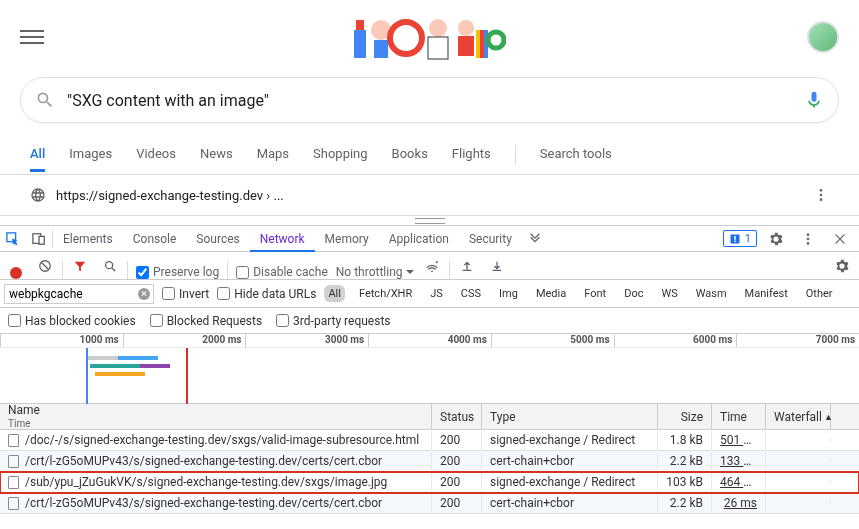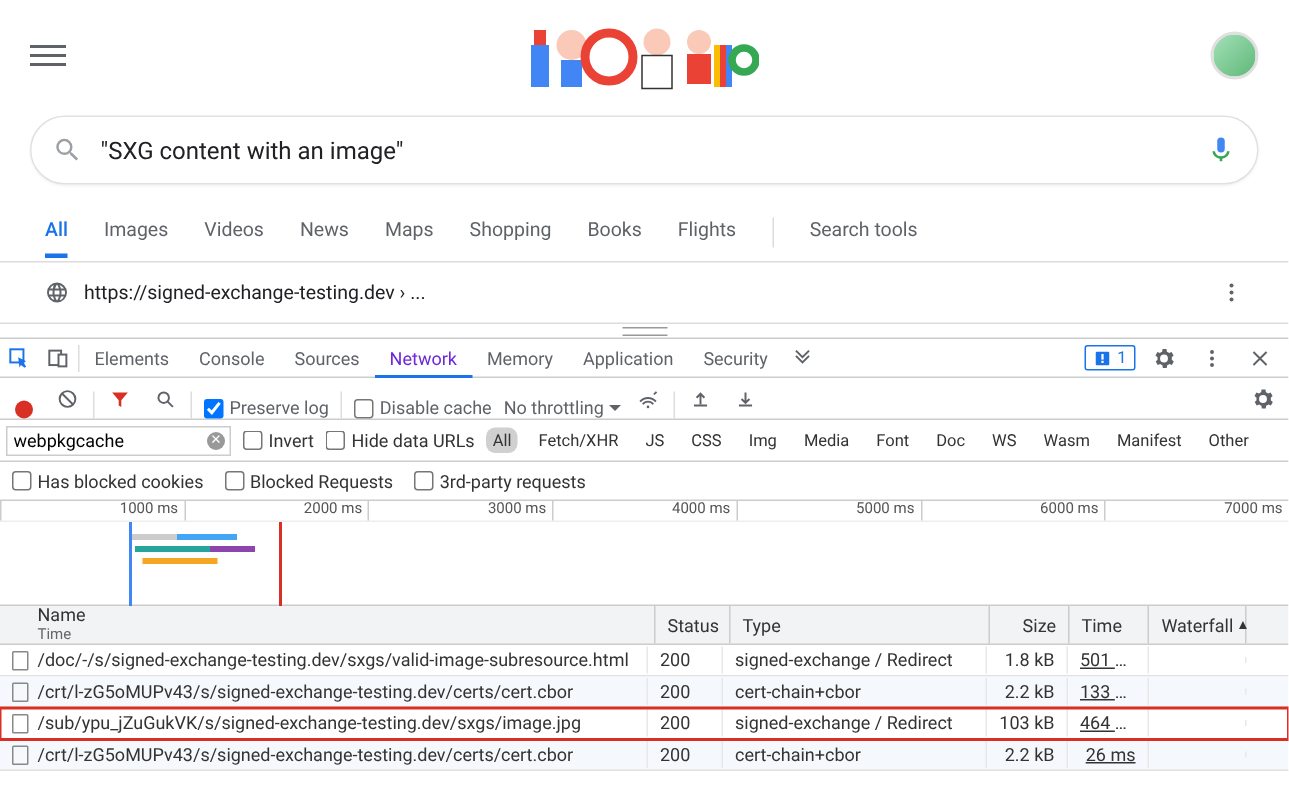--- a/index.html
+++ b/index.html
@@ -53,27 +53,27 @@
 .filter-input-wrap { position: relative; display: flex; align-items: center; }
 .filter-input { width: 150px; height: 20px; border: 1px solid #ccc; padding: 0 20px 0 4px; font-size: 12px; }
 .filter-clear { position: absolute; right: 4px; width: 12px; height: 12px; background: #999; border-radius: 50%; color: #fff; font-size: 9px; line-height: 12px; text-align: center; cursor: pointer; }
 .filter-check { display: flex; align-items: center; gap: 4px; }
 .filter-types { display: flex; gap: 10px; font-size: 11px; color: #333; }
 .filter-type { cursor: pointer; padding: 2px 4px; }
 .filter-type.active { background: #d0d0d0; border-radius: 6px; }
 
 .filter-bar2 { display: flex; align-items: center; height: 26px; border-bottom: 1px solid #ccc; padding: 0 8px; gap: 14px; font-size: 12px; }
 
-.timeline { height: 70px; border-bottom: 1px solid #ccc; position: relative; background: #fff; }
+.timeline { height: 70px; border-bottom: 1px solid #ccc; position: relative; background: #fff; font-weight: bold; }
 .tl-ruler { display: flex; height: 14px; font-size: 10px; color: #555; border-bottom: 1px solid #eee; }
 .tl-tick { flex: 1; border-left: 1px solid #ccc; padding-left: 4px; text-align: right; padding-right: 4px; }
 .tl-body { position: relative; height: 56px; }
 .tl-bar { position: absolute; height: 4px; }
 
-.table-header { display: flex; height: 26px; background: #f1f3f4; border-bottom: 1px solid #ccc; font-size: 12px; color: #333; padding-left: 17px; }
+.table-header { display: flex; height: 26px; background: #f1f3f4; border-bottom: 1px solid #ccc; font-size: 12px; color: #333; }
 .th { padding: 5px 8px; border-right: 1px solid #ccc; display: flex; align-items: center; }
 .th-name { flex: 1; min-width: 420px; }
 .th-status { width: 50px; }
 .th-type { width: 176px; }
 .th-size { width: 54px; text-align: right; justify-content: flex-end; }
 .th-time { width: 54px; text-align: right; }
 .th-wf { width: 65px; }
 .th-last { width: 28px; border-right: none; }
 
 .table-row { display: flex; height: 21px; border-bottom: 1px solid #e0e0e0; font-size: 12px; align-items: center; }

